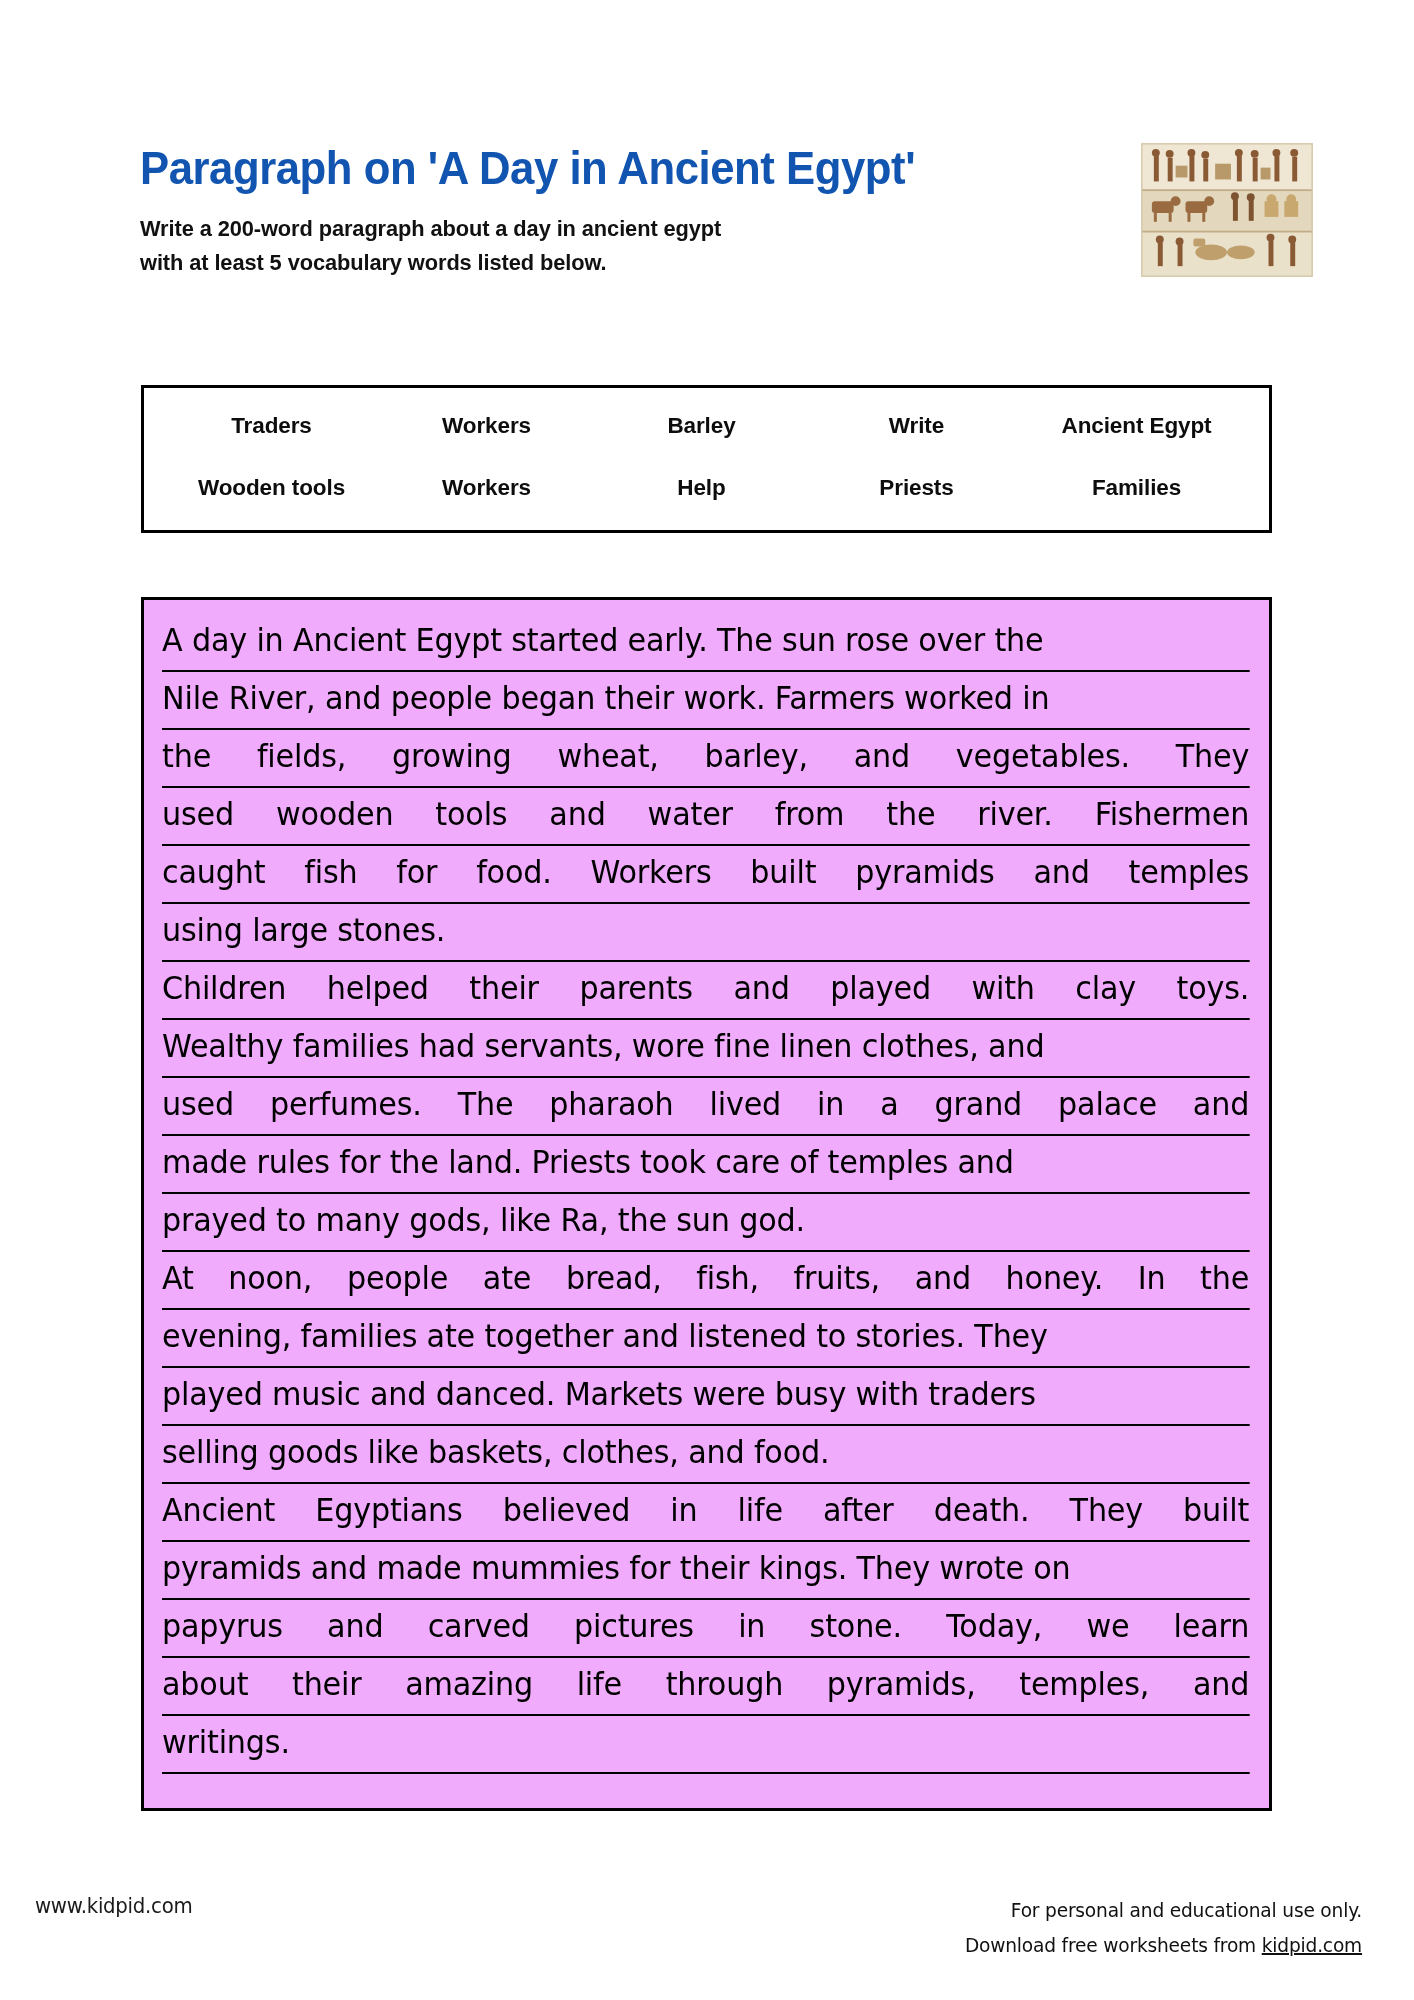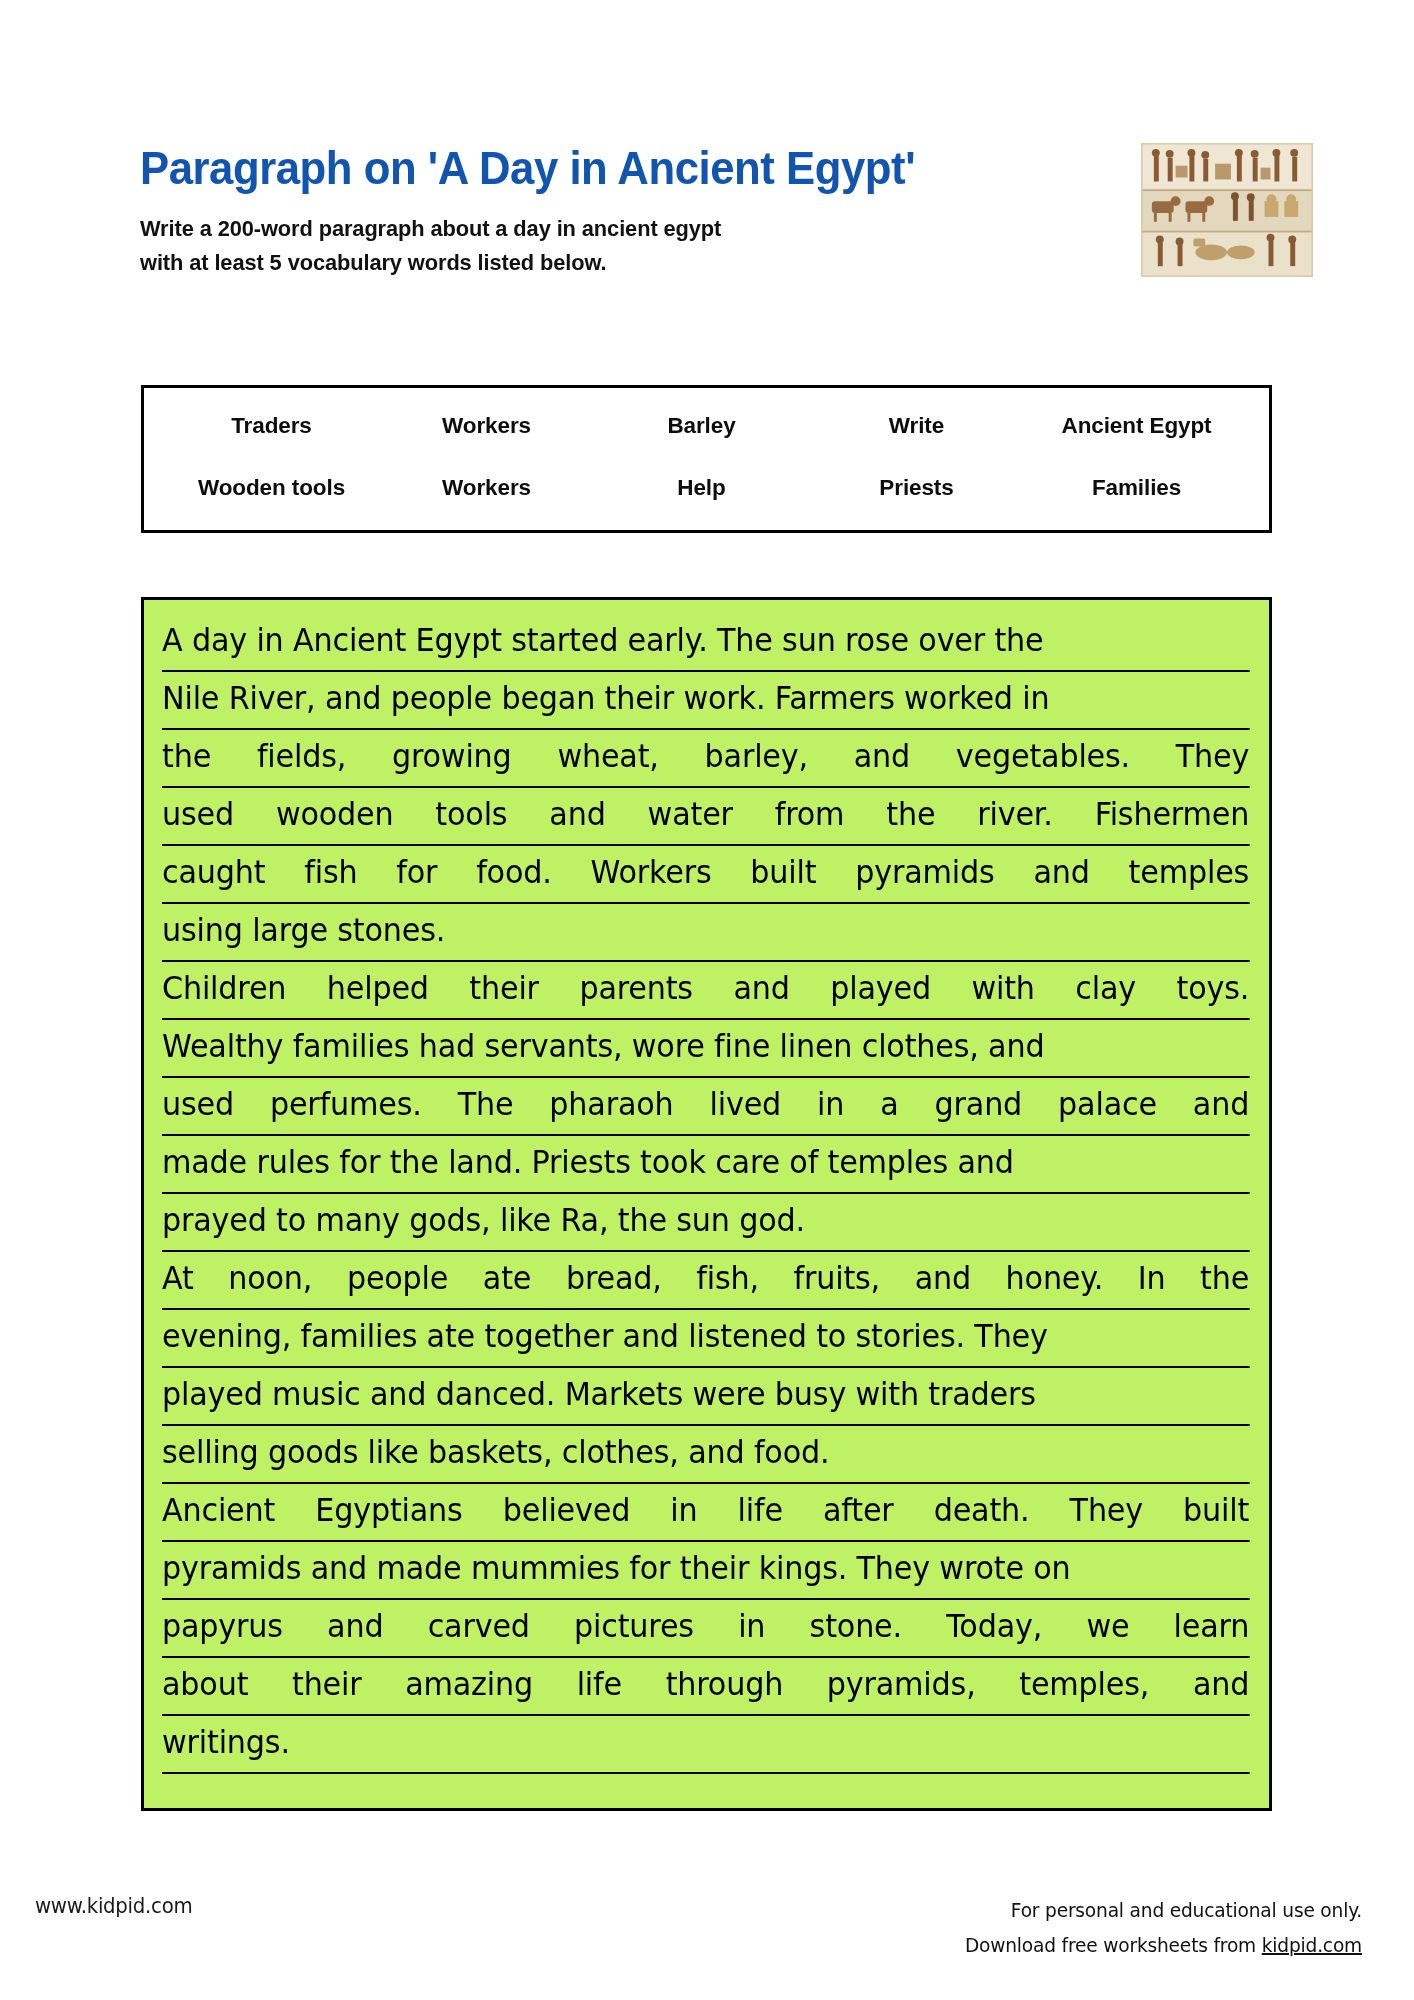--- a/index.html
+++ b/index.html
@@ -108,21 +108,21 @@
   .vocab-cell.c5 { flex: 1 1 auto;  text-align: center; }
 
   
   .answer-box {
     position: absolute;
     left: 141px;
     top: 597px;
     width: 1131px;
     height: 1214px;
     border: 3px solid #000000;
-    background: #bef264;
+    background: #f0abfc;
     padding: 14px 18px 10px 18px;
   }
 
   .answer-text {
     font-family: "DejaVu Sans", sans-serif;
     font-size: 31.5px;
     line-height: 58px;
     color: #000000;
     letter-spacing: -0.2px;
     transform: scaleX(0.96);

